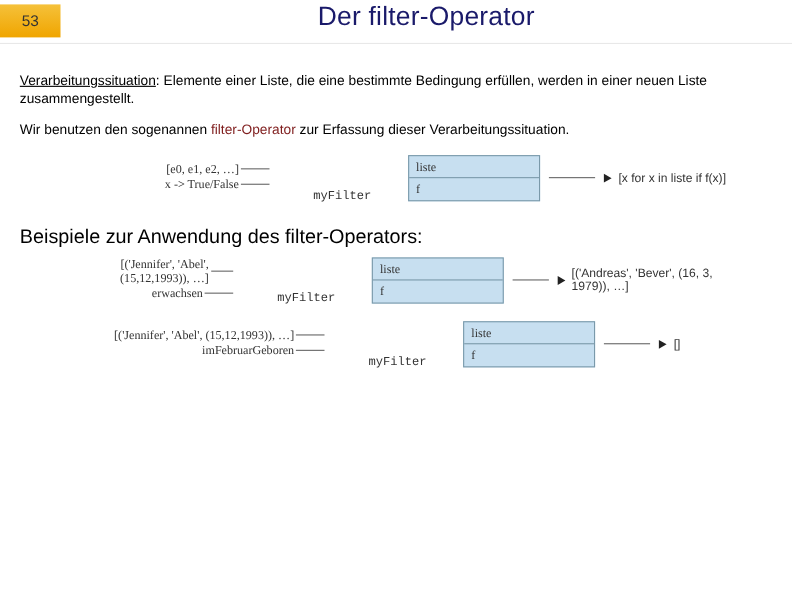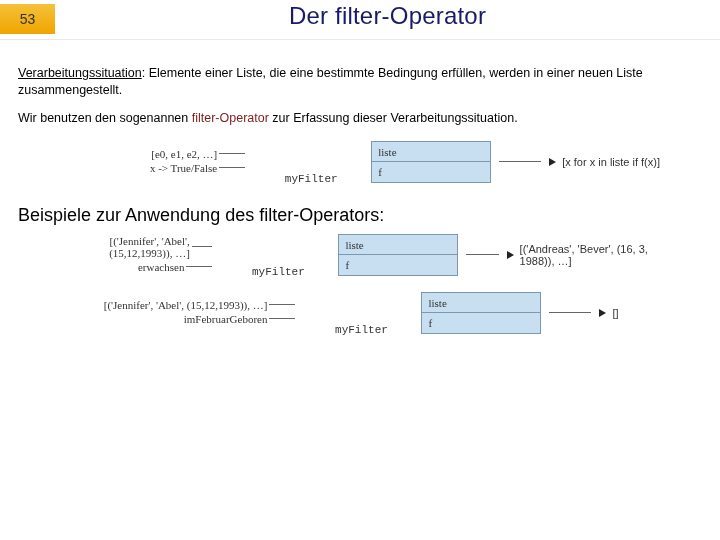--- a/index.html
+++ b/index.html
@@ -207,21 +207,21 @@
       <div class="dg-col">
         <div class="box-title">myFilter</div>
         <div class="filter-box">
           <div class="cell">liste</div>
           <div class="cell">f</div>
         </div>
       </div>
       <div class="out-arrow">
         <span class="arrow-line" style="width:42px"></span>
         <span class="tri"></span>
-        <span class="out-text" style="max-width:210px;white-space:normal">[('Andreas', 'Bever', (16, 3, 1988)), …]</span>
+        <span class="out-text" style="max-width:210px;white-space:normal">[('Andreas', 'Bever', (16, 3, 1979)), …]</span>
       </div>
     </div>
   </div>
 
   <div class="diagram-area" style="margin-top:-6px">
     <div class="diagram-row">
       <div class="left-labels">
         <div class="subrow">
           <span>[('Jennifer', 'Abel', (15,12,1993)), …]</span>
           <span class="arrow-line"></span>

